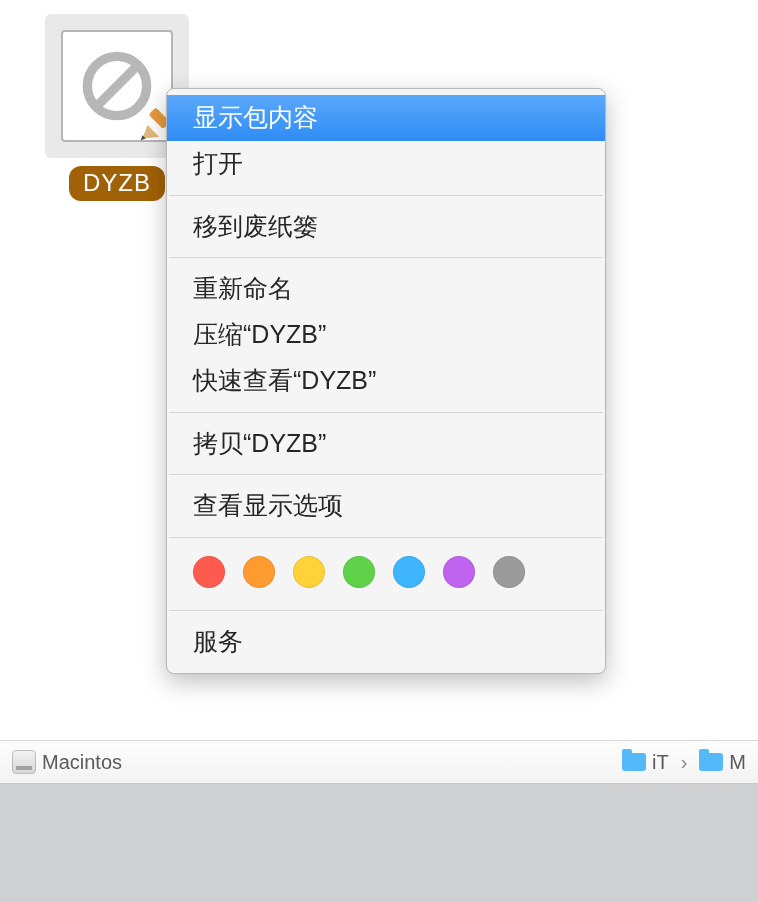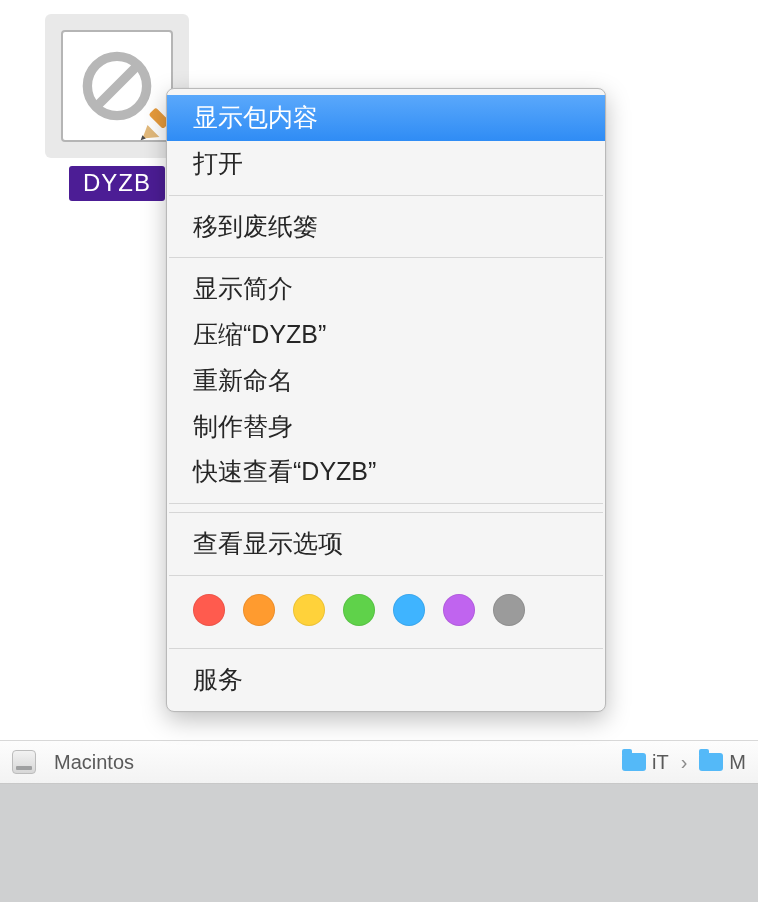--- a/index.html
+++ b/index.html
@@ -50,22 +50,22 @@
     border-radius: 4px;
     display: flex;
     align-items: center;
     justify-content: center;
     position: relative;
   }
   .file-label {
     display: inline-block;
     margin-top: 8px;
     padding: 3px 14px 4px;
-    border-radius: 3px;
-    background: #4c1d95;
+    border-radius: 12px;
+    background: #a16207;
     color: #ffffff;
     font-size: 24px;
     letter-spacing: 1px;
   }
 
   
   .path-bar {
     position: absolute;
     left: 0;
     top: 740px;
@@ -77,21 +77,21 @@
     display: flex;
     align-items: center;
     padding: 0 12px;
     box-sizing: border-box;
     font-size: 20px;
     color: #5a5a5a;
   }
   .path-drive {
     display:flex;
     align-items:center;
-    gap:18px;
+    gap:6px;
     flex: 0 0 auto;
   }
   .path-spacer { flex:1 1 auto; }
   .path-right {
     display:flex;
     align-items:center;
     gap:6px;
     flex:0 0 auto;
   }
   .folder-glyph {
@@ -243,37 +243,34 @@
 
   <div class="ctx-sep"></div>
 
   <div class="ctx-item">
     <span>移到废纸篓</span>
   </div>
 
   <div class="ctx-sep"></div>
 
   <div class="ctx-item">
-    <span>显示简介</span>
+    <span>重新命名</span>
   </div>
   <div class="ctx-item">
     <span>压缩“DYZB”</span>
   </div>
   <div class="ctx-item">
-    <span>重新命名</span>
-  </div>
-  <div class="ctx-item">
-    <span>制作替身</span>
-  </div>
-  <div class="ctx-item">
     <span>快速查看“DYZB”</span>
   </div>
 
   <div class="ctx-sep"></div>
 
+  <div class="ctx-item">
+    <span>拷贝“DYZB”</span>
+  </div>
 
   <div class="ctx-sep"></div>
 
   <div class="ctx-item">
     <span>查看显示选项</span>
   </div>
 
   <div class="ctx-sep"></div>
 
   <div class="ctx-tags">

